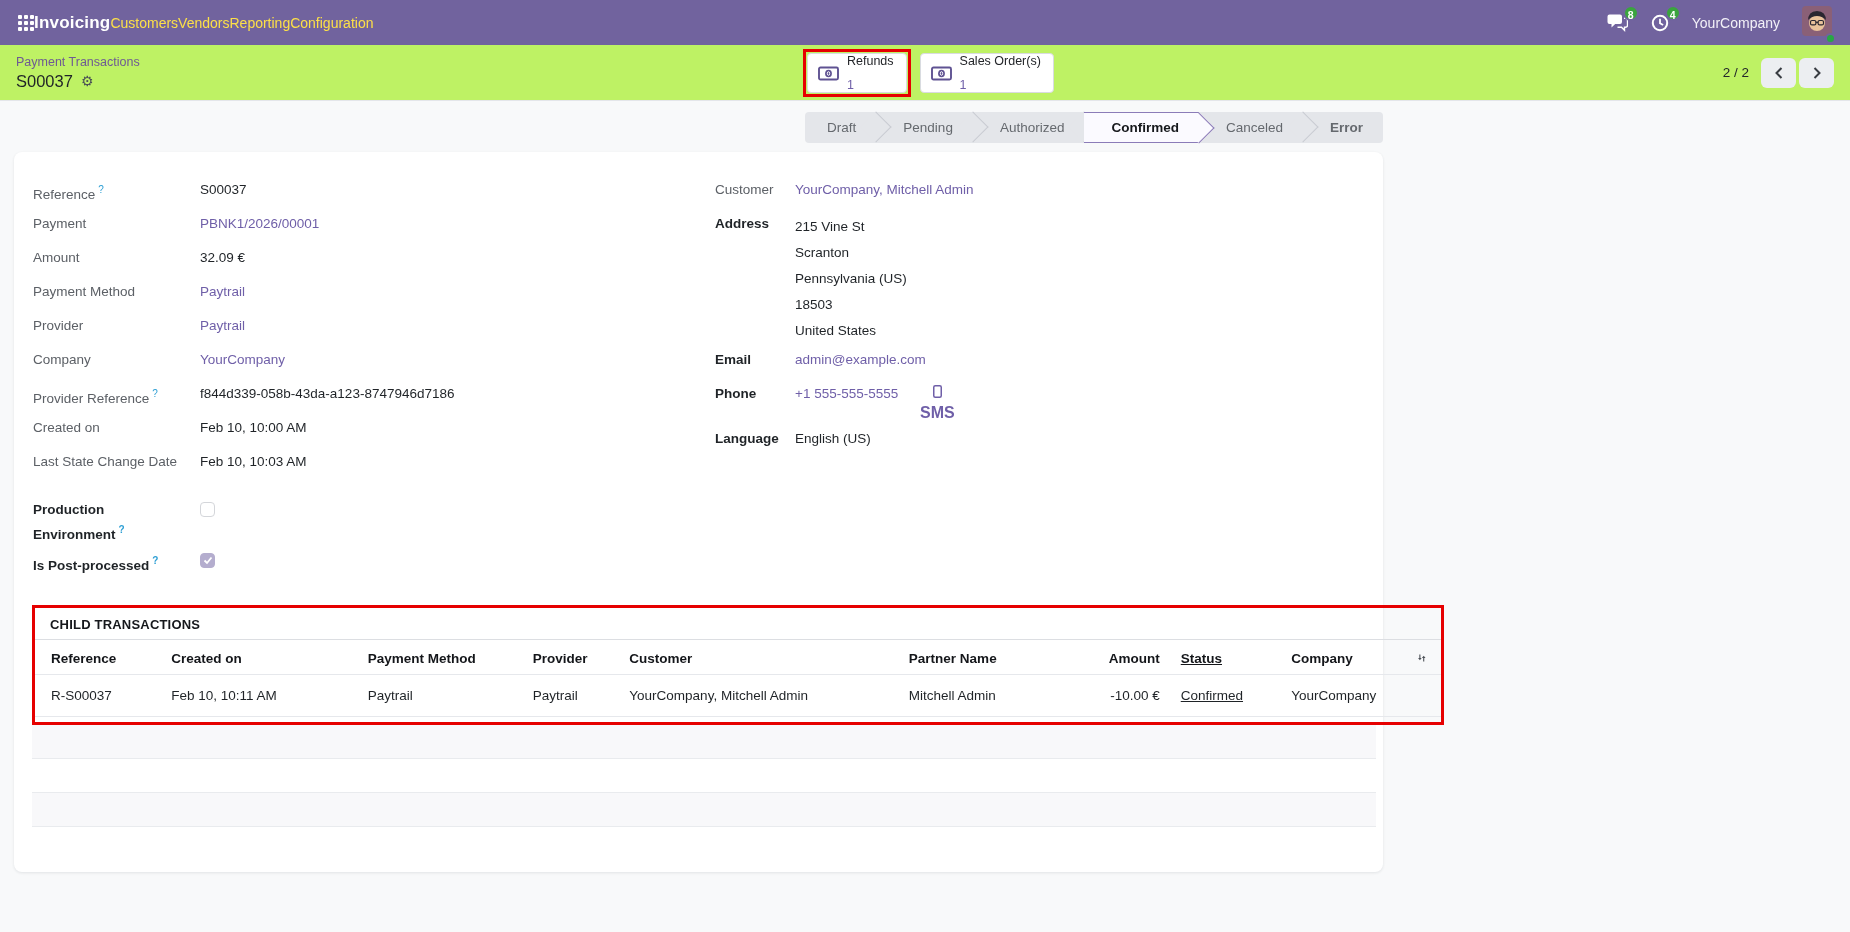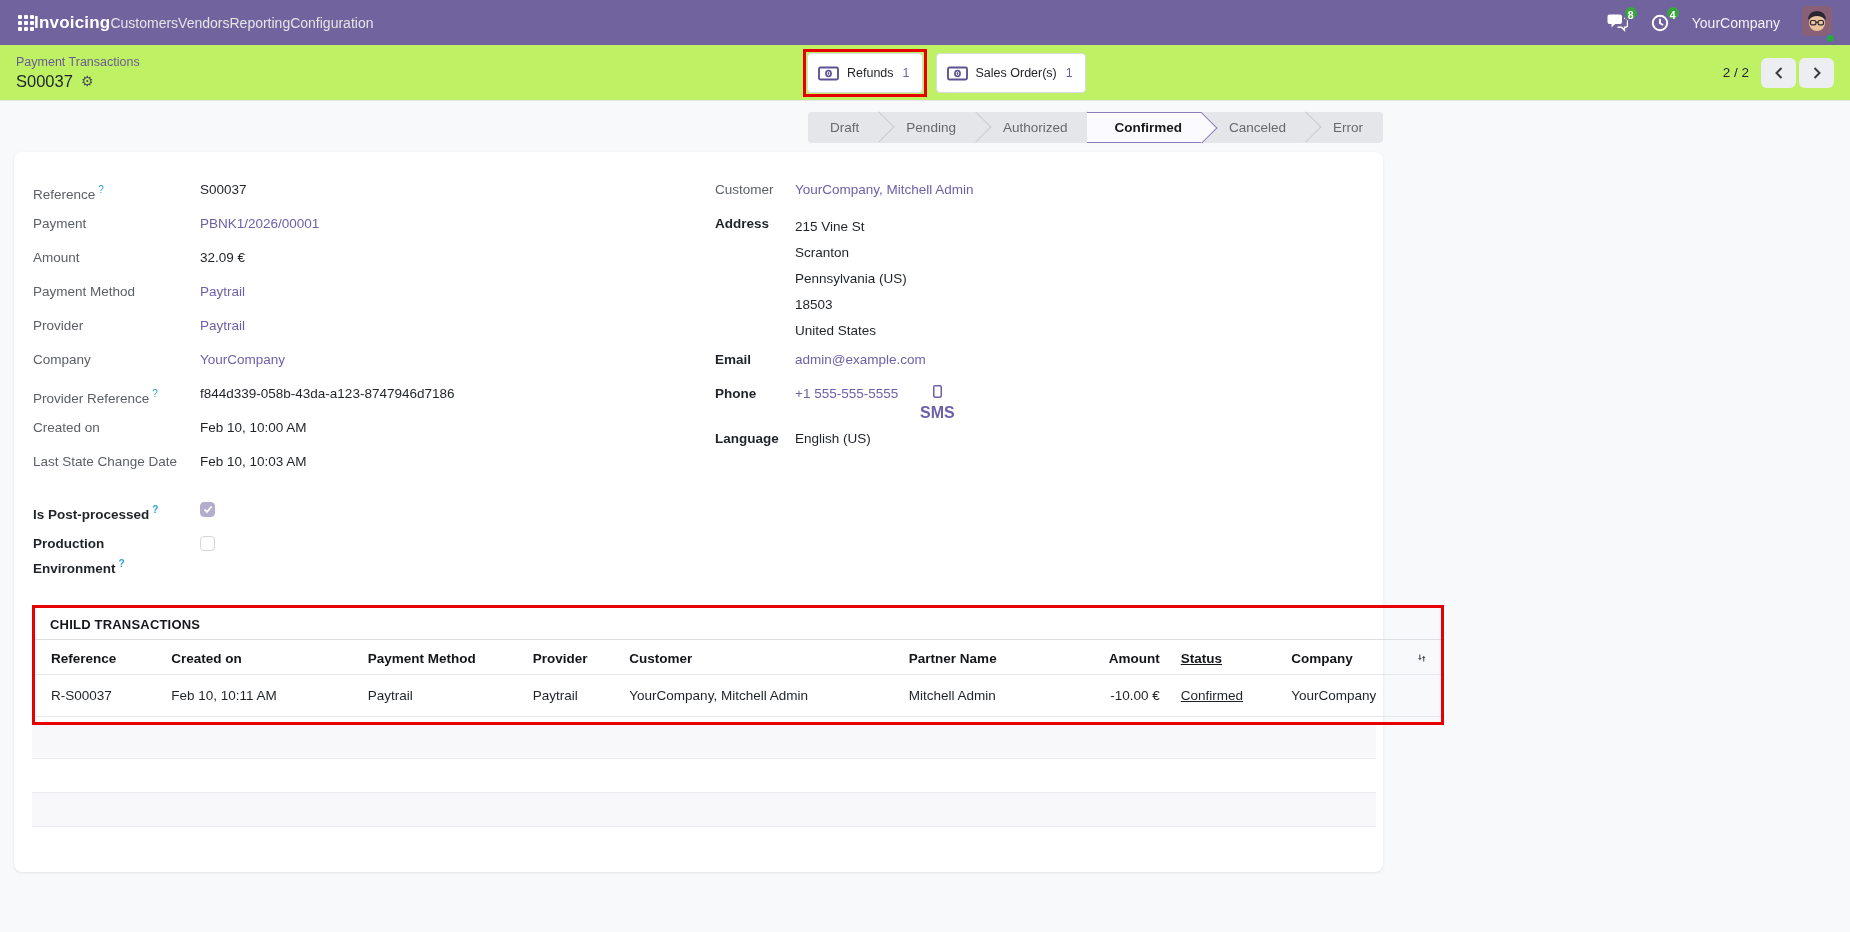--- a/index.html
+++ b/index.html
@@ -8,21 +8,21 @@
     width:1850px; height:932px; position:relative; overflow:hidden;
     background:#f8f9fa; color:#212529;
     font-family:"Liberation Sans", sans-serif;
   }
   
   .navbar { height:45px; background:#71639e; display:flex; align-items:center; padding:0 18px; }
   .nav-left { display:flex; align-items:center; }
   .grid-icon { width:16px; height:16px; display:grid; grid-template-columns:repeat(3,1fr); grid-template-rows:repeat(3,1fr); gap:2px; cursor:pointer; }
   .grid-icon i { background:#fff; border-radius:1px; }
   .app-name { color:#fff; font-size:17px; font-weight:700; letter-spacing:.2px; cursor:pointer; }
-  .nav-menu { color:#e5e5e5; font-size:14px; cursor:pointer; }
+  .nav-menu { color:#fde047; font-size:14px; cursor:pointer; }
   .nav-right { margin-left:auto; display:flex; align-items:center; gap:22px; }
   .nav-ico { position:relative; display:flex; cursor:pointer; }
   .badge { position:absolute; top:-8px; right:-11px; min-width:16px; height:16px; line-height:16px;
            background:#3aa43e; color:#fff; font-size:10.5px; font-weight:700; text-align:center;
            border-radius:9px; border:2px solid #71639e; padding:0 2px; }
   .nav-company { color:#f3f1f8; font-size:14px; cursor:pointer; }
   .avatar-wrap { position:relative; cursor:pointer; }
   .presence { position:absolute; right:-4px; bottom:-4px; width:11px; height:11px; border-radius:50%;
               background:#28a745; border:2px solid #71639e; }
   
@@ -30,34 +30,34 @@
                   display:flex; align-items:center; padding:0 16px; position:relative; }
   .bc-block { display:flex; flex-direction:column; justify-content:center; gap:3px; }
   .bc-link { color:#6e5a93; font-size:12.5px; cursor:pointer; }
   .bc-current { display:flex; align-items:center; gap:8px; }
   .bc-title { font-size:16.5px; color:#1f2327; }
   .gear { font-size:14px; color:#4b5056; cursor:pointer; line-height:1; }
   .stat-group { position:absolute; left:803px; top:0; height:56px; display:flex; align-items:center; gap:9px; }
   .hl-box { border:3px solid #e60000; padding:1px; }
   .stat-btn { background:#fff; border:1px solid #d9dbe0; border-radius:4px; height:40px;
               display:flex; align-items:center; gap:8px; padding:0 12px 0 10px; cursor:pointer; }
-  .stat-texts { display:flex; line-height:15px;gap:9px; }
+  .stat-texts { display:flex; flex-direction:column; line-height:15px;gap:9px; }
   .stat-label { font-size:12.5px; color:#24262a; }
   .stat-value { font-size:12.5px; color:#6f5fa8; }
   .pager { margin-left:auto; display:flex; align-items:center; gap:12px; }
   .pager-text { font-size:13.5px; color:#24262a; cursor:pointer; }
   .pager-btns { display:flex; gap:3px; }
   .pager-btn { width:35px; height:30px; background:#eceef1; border-radius:6px; border:none;
                display:flex; align-items:center; justify-content:center; cursor:pointer; }
   
   .statusbar { position:absolute; top:112px; right:467px; height:31px; display:flex;
                background:#e4e6ea; border-radius:4px; font-size:13.5px; }
   .pill { display:flex; align-items:center; padding:0 20px 0 27px; color:#65696e; position:relative; cursor:pointer; }
   .pill:first-child { padding-left:22px; border-radius:4px 0 0 4px; }
-  .pill:last-child { border-radius:0 4px 4px 0; }
+  .pill:last-child { border-radius:0 4px 4px 0;font-weight:bold; }
   .pill .chev { position:absolute; right:-11px; top:4px; width:22px; height:22px; transform:rotate(45deg);
                 border-top:1px solid #c9ccd2; border-right:1px solid #c9ccd2; background:#e4e6ea; z-index:1; }
   .pill.active { background:#fbfaff; border-top:1px solid #8b7cb8; border-bottom:1px solid #8b7cb8;
                  color:#16181c; font-weight:700; z-index:2; }
   .pill.active .chev { background:#fbfaff; border-color:#8b7cb8; z-index:3; }
   
   .sheet { position:absolute; left:14px; top:152px; width:1369px; height:720px; background:#fff;
            border-radius:8px; box-shadow:0 1px 3px rgba(30,35,50,.10); }
   .fields { display:flex; padding:22px 0 0 19px; }
   .col-left { width:682px; }
@@ -259,31 +259,31 @@
         <span class="f-value">f844d339-058b-43da-a123-8747946d7186</span>
       </div>
       <div class="frow">
         <span class="f-label">Created on</span>
         <span class="f-value">Feb 10, 10:00 AM</span>
       </div>
       <div class="frow tall">
         <span class="f-label">Last State Change Date</span>
         <span class="f-value">Feb 10, 10:03 AM</span>
       </div>
+      <div class="frow tall">
+        <span class="f-label bold"><span>Production Environment</span><sup class="help">?</sup></span>
+        <span class="checkbox"></span>
+      </div>
       <div class="frow">
         <span class="f-label bold"><span>Is Post-processed</span><sup class="help">?</sup></span>
         <span class="checkbox checked">
           <svg width="10" height="9" viewBox="0 0 10 9">
             <path d="M1.5 4.5 L4 7 L8.5 1.5" stroke="#fff" stroke-width="1.8" fill="none"></path>
           </svg>
         </span>
-      </div>
-      <div class="frow tall">
-        <span class="f-label bold"><span>Production Environment</span><sup class="help">?</sup></span>
-        <span class="checkbox"></span>
       </div>
     </div>
 
     <div class="col-right">
       <div class="frow">
         <span class="f-label f-label-r">Customer</span>
         <span class="f-value link">YourCompany, Mitchell Admin</span>
       </div>
       <div class="frow">
         <span class="f-label f-label-r bold">Address</span>

